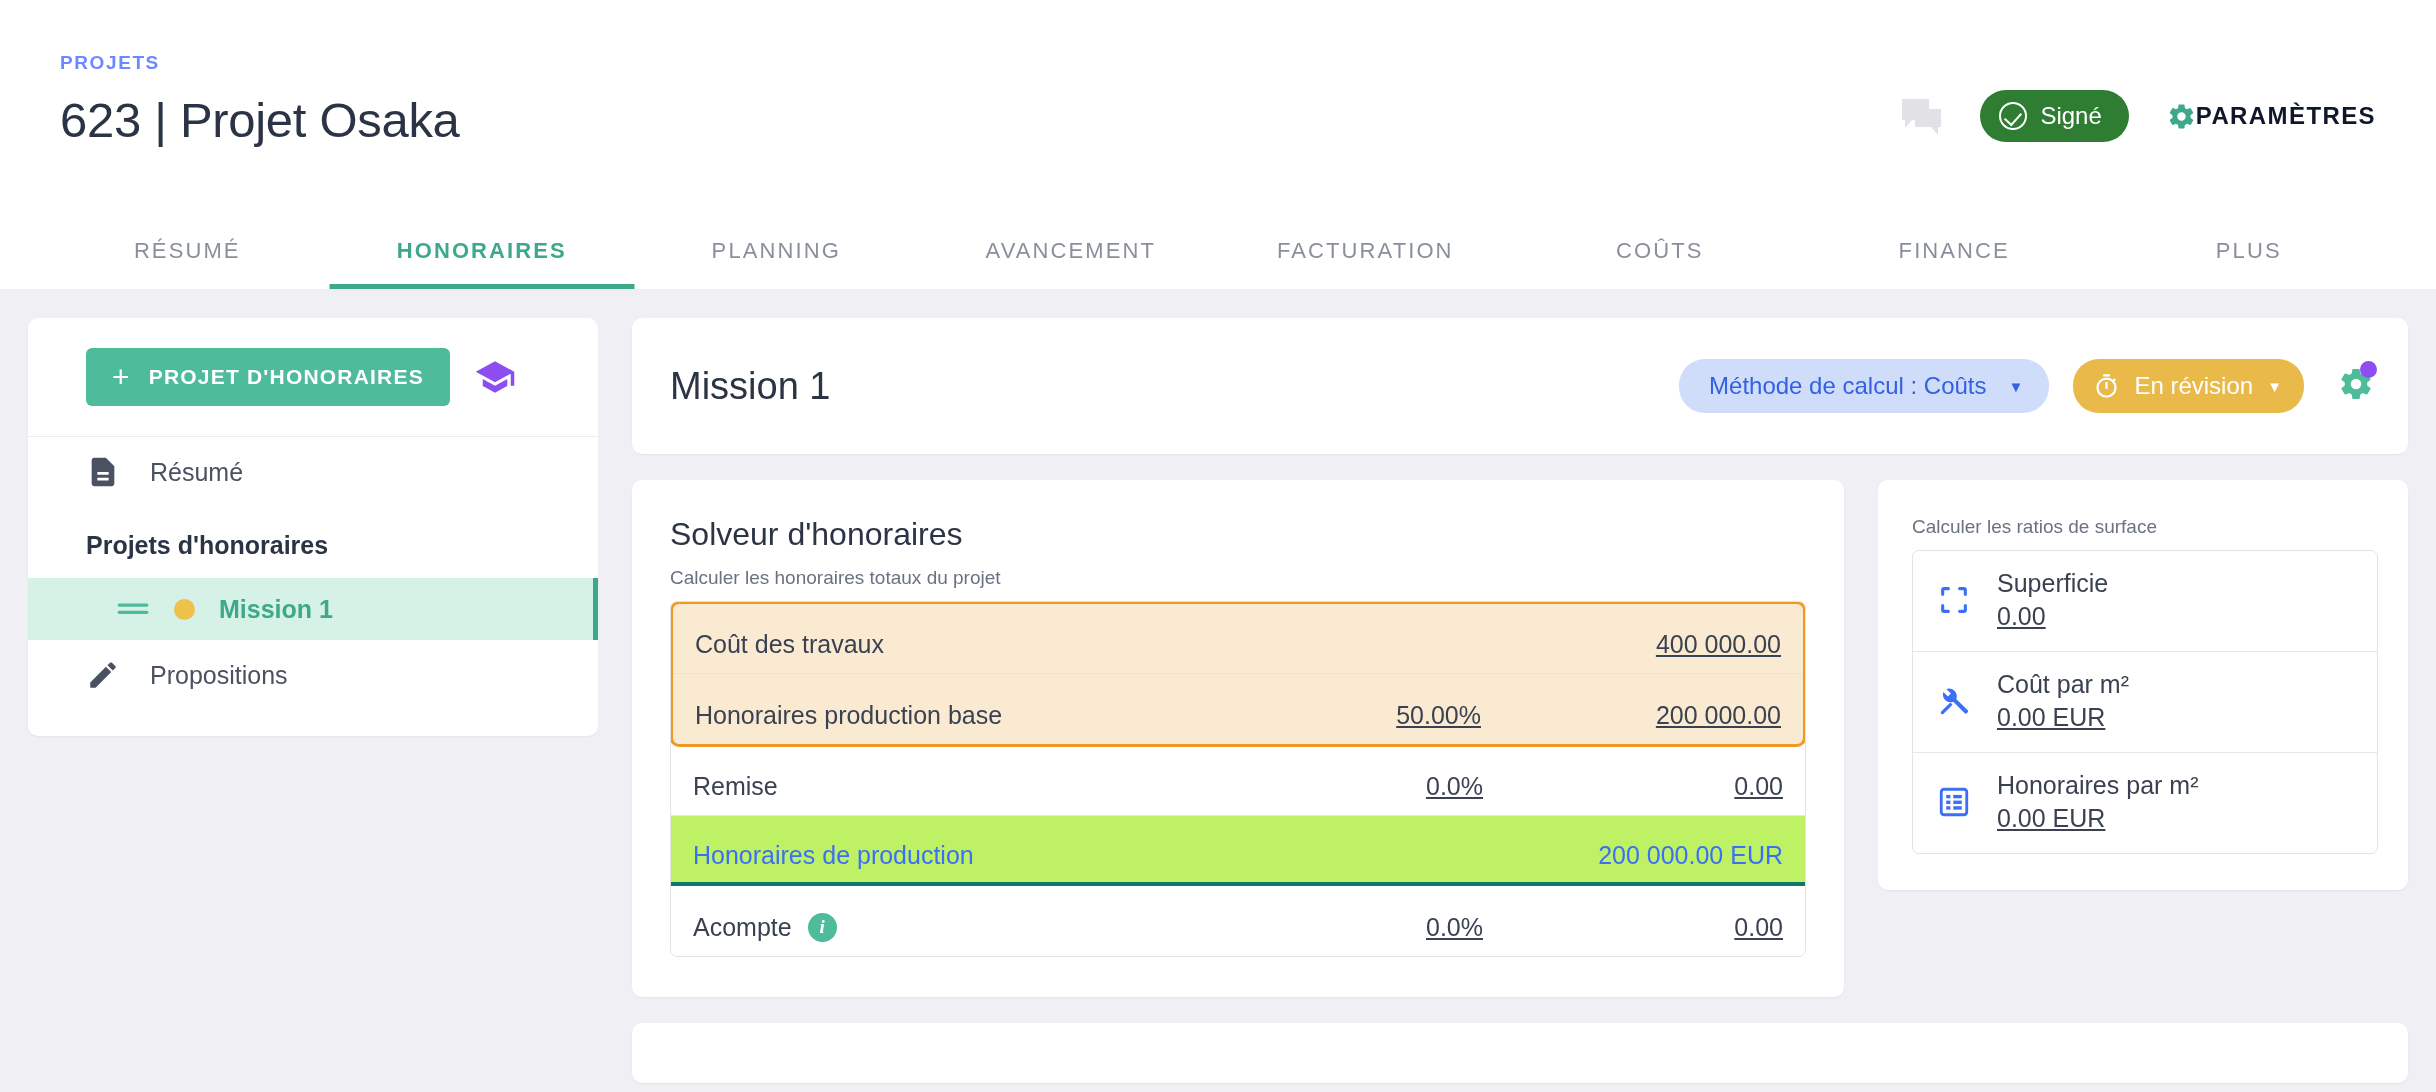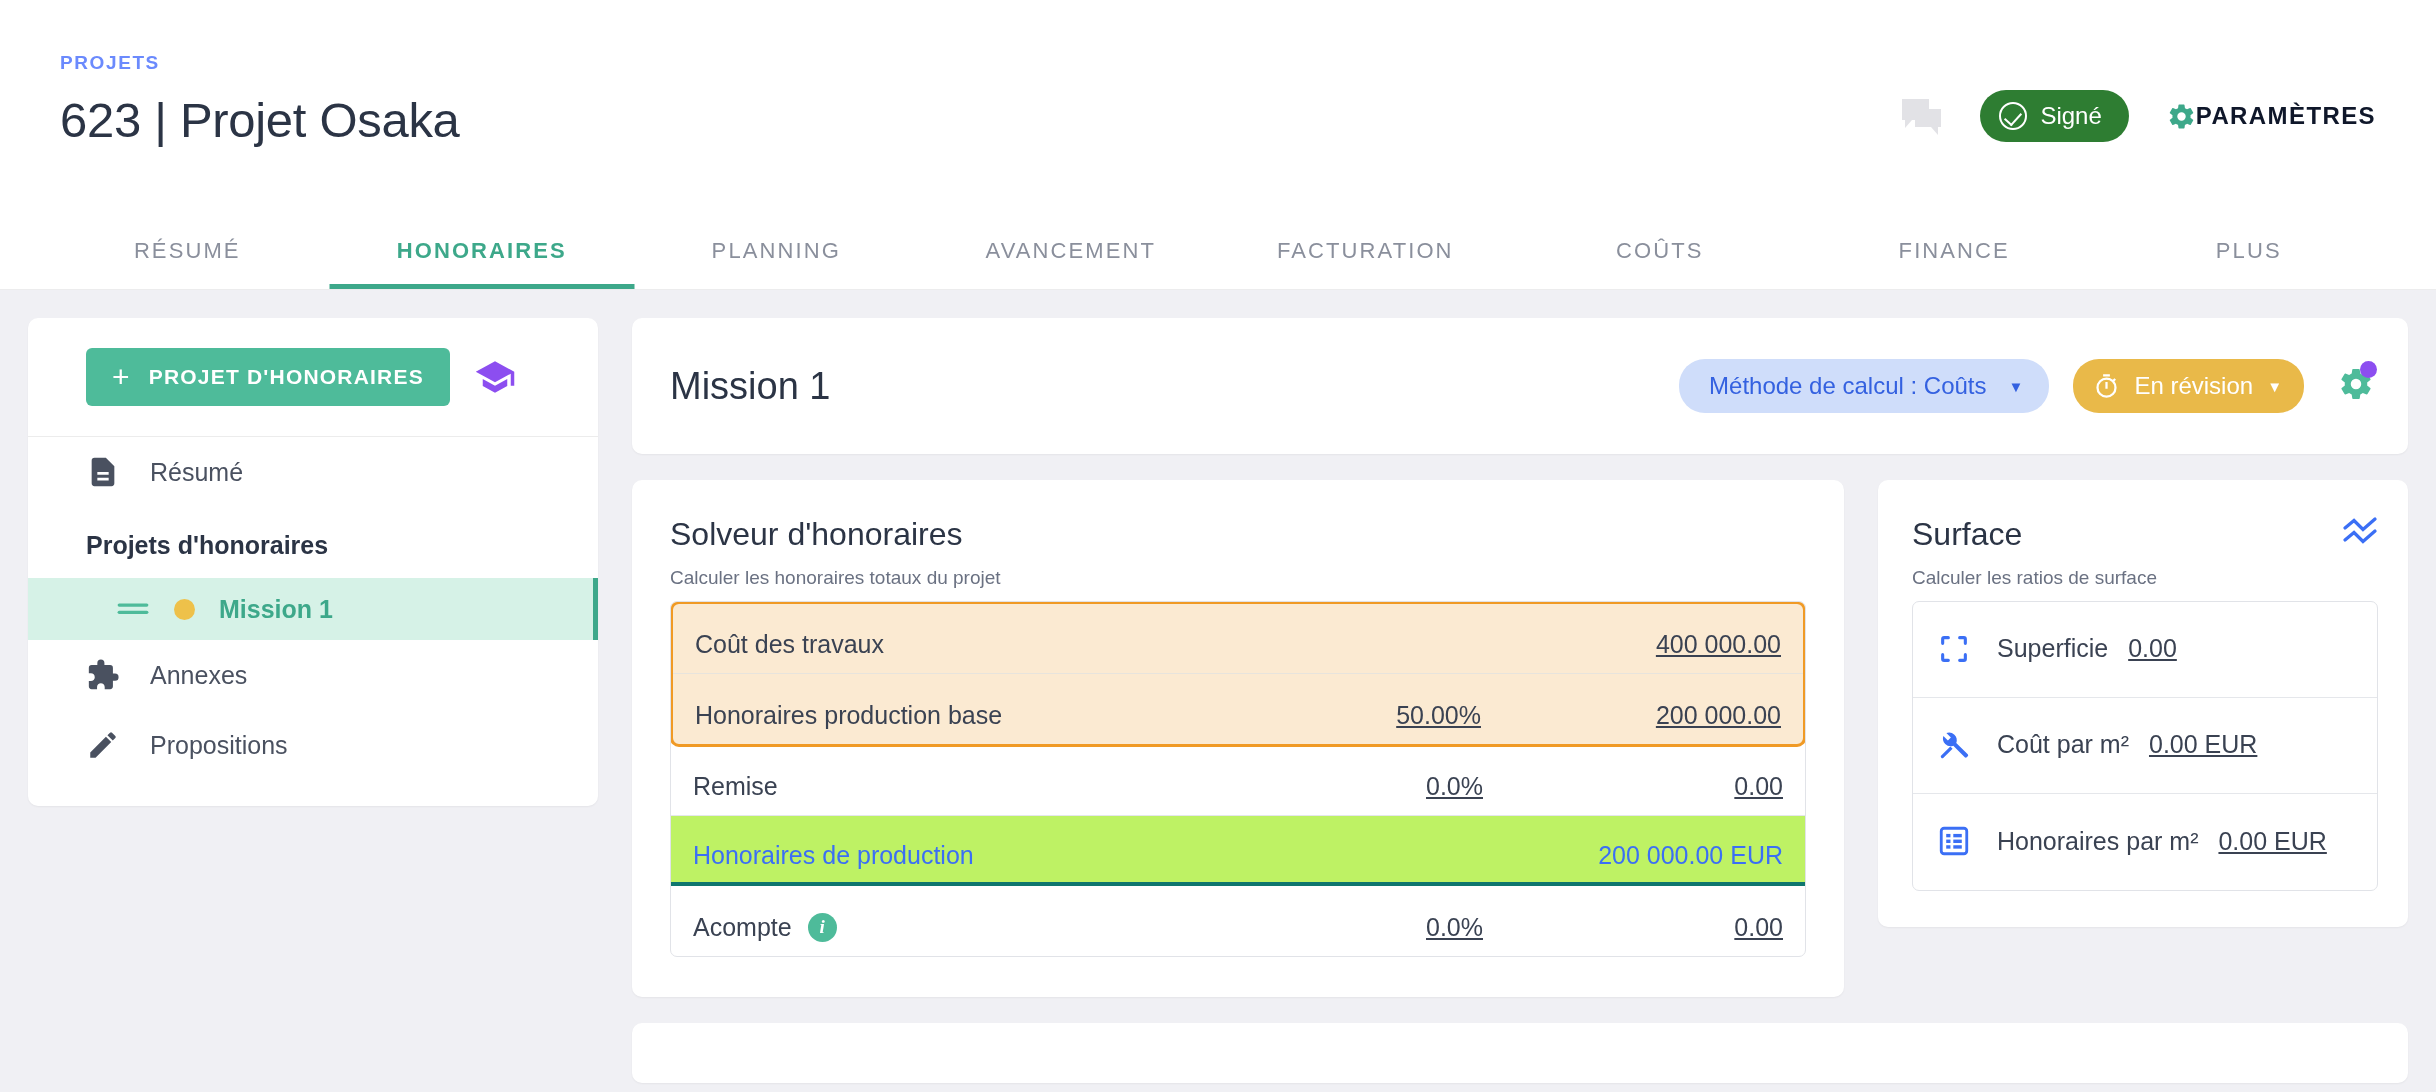--- a/index.html
+++ b/index.html
@@ -278,21 +278,21 @@
     overflow: hidden;
   }
   .srow {
     display: flex; align-items: center; gap: 26px;
     padding: 18px 22px 20px 24px;
     border-bottom: 1px solid #e5e7eb;
     min-height: 96px;
   }
   .srow:last-child { border-bottom: none; }
   .srow .sicon { width: 34px; height: 34px; flex: none; }
-  .srow .stext { display: flex; flex-direction: row; gap: 20px; }
+  .srow .stext { display: flex; flex-direction: column; gap: 4px; }
   .srow .slabel { font-size: 25px; color: #3a4252; }
   .srow .sval {
     font-size: 25px; color: #3a4252;
     text-decoration: underline; cursor: pointer; align-self: flex-start;
   }
 
   .bottom-card {
     background: #fff; border-radius: 10px;
     height: 60px; flex: none;
     box-shadow: 0 1px 2px rgba(0,0,0,.05);
@@ -360,26 +360,20 @@
 
     <div class="mission-row">
       <svg class="drag-handle" viewBox="0 0 24 10">
         <rect x="1" y="1" width="22" height="2.4" rx="1.2" fill="#4ebb9a"></rect>
         <rect x="1" y="6.2" width="22" height="2.4" rx="1.2" fill="#4ebb9a"></rect>
       </svg>
       <span class="dot-yellow"></span>
       <span class="mission-label">Mission 1</span>
     </div>
 
-    <div class="nav-item">
-      <svg class="nav-icon" viewBox="0 0 24 24">
-        <path fill="#4a5160" d="M20.5 11H19V7a2 2 0 0 0-2-2h-4V3.5A2.5 2.5 0 0 0 10.5 1 2.5 2.5 0 0 0 8 3.5V5H4a2 2 0 0 0-2 2v3.8h1.5c1.5 0 2.7 1.2 2.7 2.7S5 16.2 3.5 16.2H2V20a2 2 0 0 0 2 2h3.8v-1.5c0-1.5 1.2-2.7 2.7-2.7s2.7 1.2 2.7 2.7V22H17a2 2 0 0 0 2-2v-4h1.5a2.5 2.5 0 0 0 2.5-2.5 2.5 2.5 0 0 0-2.5-2.5z"></path>
-      </svg>
-      <span>Annexes</span>
-    </div>
 
     <div class="nav-item">
       <svg class="nav-icon" viewBox="0 0 24 24">
         <path fill="#4a5160" d="M3 17.25V21h3.75L17.81 9.94l-3.75-3.75L3 17.25zM20.71 7.04a1 1 0 0 0 0-1.41l-2.34-2.34a1 1 0 0 0-1.41 0l-1.83 1.83 3.75 3.75 1.83-1.83z"></path>
       </svg>
       <span>Propositions</span>
     </div>
   </div>
 
   <div class="main">
@@ -444,29 +438,20 @@
               <span>Acompte</span>
               <span class="info-badge">i</span>
             </span>
             <span class="pct">0.0%</span>
             <span class="amt">0.00</span>
           </div>
         </div>
       </div>
 
       <div class="card card-surface">
-        <div class="card-head-row">
-          <div>
-            <div class="card-title">Surface</div>
-          </div>
-          <svg class="wave-icon" viewBox="0 0 24 20">
-            <path fill="none" stroke="#3b6ff5" stroke-width="2.2" stroke-linecap="round" d="M2 8 L8 3 L14 9 L22 2"></path>
-            <path fill="none" stroke="#3b6ff5" stroke-width="2.2" stroke-linecap="round" d="M2 16 L8 11 L14 17 L22 10"></path>
-          </svg>
-        </div>
         <div class="card-sub">Calculer les ratios de surface</div>
 
         <div class="surface-table">
           <div class="srow">
             <svg class="sicon" viewBox="0 0 24 24">
               <path fill="none" stroke="#3b6ff5" stroke-width="2.2" stroke-linecap="round" d="M4 8V5a1 1 0 0 1 1-1h3M16 4h3a1 1 0 0 1 1 1v3M20 16v3a1 1 0 0 1-1 1h-3M8 20H5a1 1 0 0 1-1-1v-3"></path>
             </svg>
             <span class="stext">
               <span class="slabel">Superficie</span>
               <span class="sval">0.00</span>

